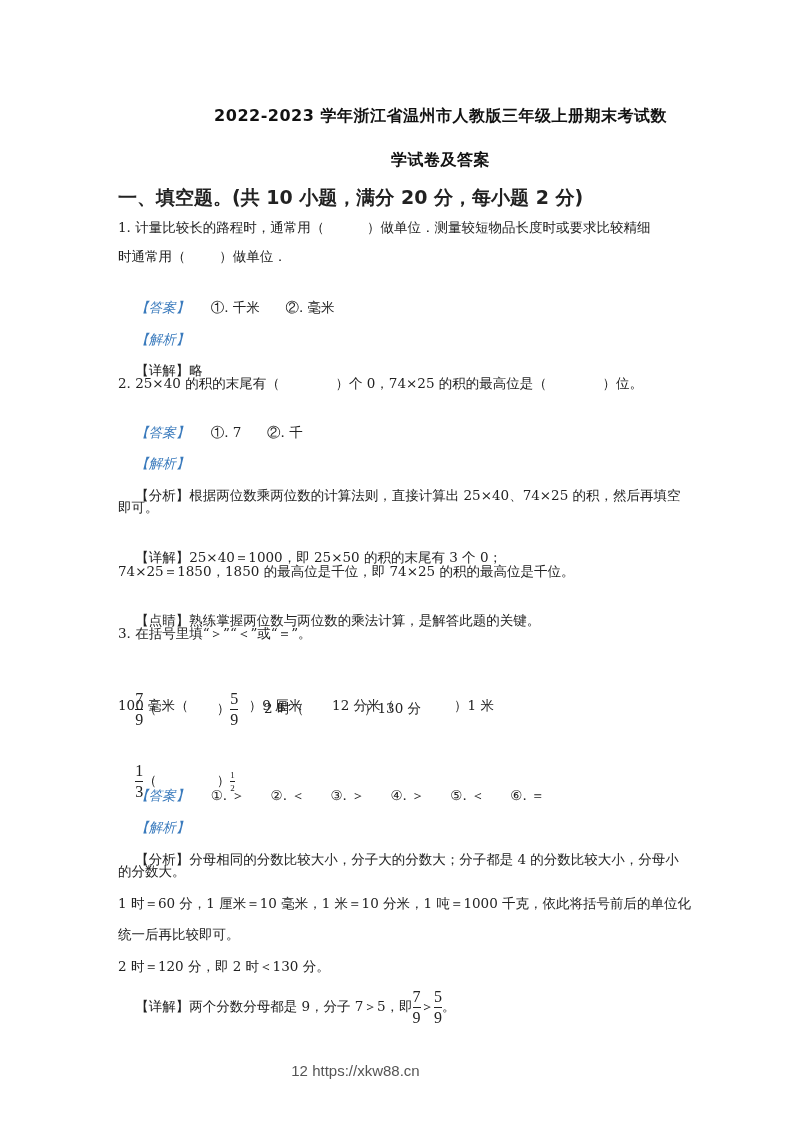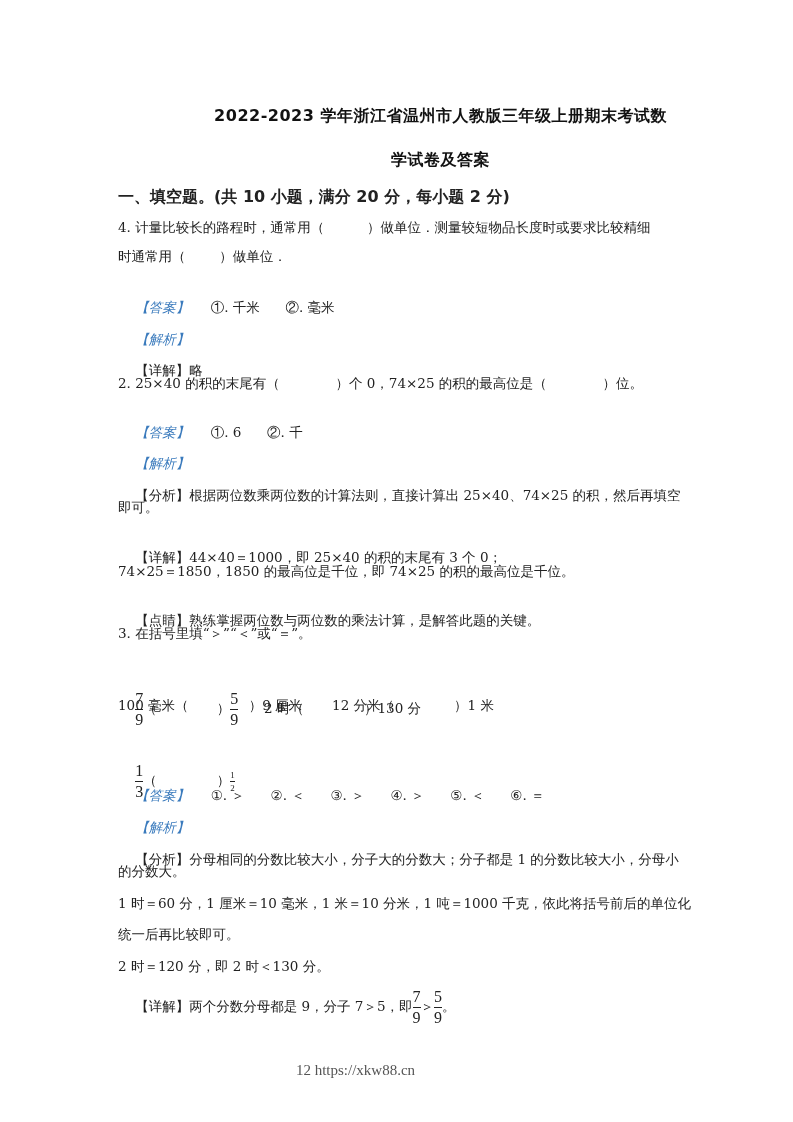--- a/index.html
+++ b/index.html
@@ -4,66 +4,66 @@
 <style>
   html, body { margin: 0; padding: 0; background: #ffffff; }
   body { width: 793px; height: 1122px; position: relative; overflow: hidden;
          font-family: "DejaVu Serif", "Liberation Serif", serif; color: #222; }
   .title { position: absolute; left: 12px; width: 793px; text-align: center;
            font-family: "DejaVu Sans", "Liberation Sans", sans-serif; font-weight: bold;
            font-size: 16px; color: #111; letter-spacing: 0.5px; padding-left: 32px; }
   .t1 { top: 106px; }
   .t2 { top: 150px; }
   .line { position: absolute; left: 118px; font-size: 13.5px; line-height: 18px; white-space: pre; color: #222; }
-  .section { font-family: "DejaVu Sans", "Liberation Sans", sans-serif; font-weight: bold; font-size: 16px; }
+  .section { font-family: "DejaVu Sans", "Liberation Sans", sans-serif; font-weight: bold; font-size: 19px; }
   .tag-blue { color: #3b7bbd; font-style: italic; }
   .frac { display: inline-block; vertical-align: middle; text-align: center; font-family: "Liberation Serif", serif; }
   .frac .num, .frac .den { display: block; line-height: 18px; }
   .frac .bar { display: block; border-top: 1px solid #222; margin: 1px 0; }
   .frac.big { font-size: 16px; }
   .frac.small { font-size: 9px; }
   .frac.small .num, .frac.small .den { line-height: 10px; }
   .footer { position: absolute; top: 1062px; left: 0; width: 711px; text-align: center;
-            font-family: Liberation Serif, serif; font-size: 15px; color: #555; }
+            font-family: Liberation Sans, sans-serif; font-size: 15px; color: #555; }
 </style>
 </head>
 <body>
 
 <div>
 
   <div class="title t1">2022-2023 学年浙江省温州市人教版三年级上册期末考试数</div>
   <div class="title t2">学试卷及答案</div>
 
   <div class="line section" style="top:188px;">一、填空题。(共 10 小题，满分 20 分，每小题 2 分)</div>
 
-  <div class="line" style="top:218px;">4. 计量比较长的路程时，通常用（          ）做单位．测量较短物品长度时或要求比较精细</div>
+  <div class="line" style="top:218px;">1. 计量比较长的路程时，通常用（          ）做单位．测量较短物品长度时或要求比较精细</div>
   <div class="line" style="top:248px;font-family:Liberation Serif, serif;">时通常用（          ）做单位．</div>
   <div class="line" style="top:280px;">
     <span class="tag-blue">【答案】</span><span>     ①. 千米      ②. 毫米</span>
   </div>
   <div class="line" style="top:312px;">
     <span class="tag-blue">【解析】</span>
   </div>
   <div class="line" style="top:343px;">
     <span>【详解】</span><span>略</span>
   </div>
 
   <div class="line" style="top:374px;">2. 25×40 的积的末尾有（             ）个 0，74×25 的积的最高位是（             ）位。</div>
   <div class="line" style="top:405px;">
-    <span class="tag-blue">【答案】</span><span>     ①. 6      ②. 千</span>
+    <span class="tag-blue">【答案】</span><span>     ①. 7      ②. 千</span>
   </div>
   <div class="line" style="top:436px;">
     <span class="tag-blue">【解析】</span>
   </div>
   <div class="line" style="top:468px;">
     <span>【分析】</span><span>根据两位数乘两位数的计算法则，直接计算出 25×40、74×25 的积，然后再填空</span>
   </div>
   <div class="line" style="top:498px;">即可。</div>
   <div class="line" style="top:530px;">
-    <span>【详解】</span><span>44×40＝1000，即 25×40 的积的末尾有 3 个 0；</span>
+    <span>【详解】</span><span>25×40＝1000，即 25×50 的积的末尾有 3 个 0；</span>
   </div>
   <div class="line" style="top:562px;text-align:right;">74×25＝1850，1850 的最高位是千位，即 74×25 的积的最高位是千位。</div>
   <div class="line" style="top:593px;">
     <span>【点睛】</span><span>熟练掌握两位数与两位数的乘法计算，是解答此题的关键。</span>
   </div>
 
   <div class="line" style="top:624px;">3. 在括号里填“＞”“＜”或“＝”。</div>
 
   <div class="line" style="top:648px; line-height:40px;">
     <span class="frac big"><span class="num">7</span><span class="bar"></span><span class="den">9</span></span><span>（              ）</span><span class="frac big"><span class="num">5</span><span class="bar"></span><span class="den">9</span></span><span>      2 时（              ）130 分</span>
@@ -75,21 +75,21 @@
     <span class="frac big"><span class="num">1</span><span class="bar"></span><span class="den">3</span></span><span>（              ）</span><span class="frac small"><span class="num">1</span><span class="bar"></span><span class="den">2</span></span>
   </div>
 
   <div class="line" style="top:768px;">
     <span class="tag-blue">【答案】</span><span>     ①. ＞      ②. ＜      ③. ＞      ④. ＞      ⑤. ＜      ⑥. ＝</span>
   </div>
   <div class="line" style="top:800px;">
     <span class="tag-blue">【解析】</span>
   </div>
   <div class="line" style="top:832px;">
-    <span>【分析】</span><span>分母相同的分数比较大小，分子大的分数大；分子都是 1 的分数比较大小，分母小</span>
+    <span>【分析】</span><span>分母相同的分数比较大小，分子大的分数大；分子都是 4 的分数比较大小，分母小</span>
   </div>
   <div class="line" style="top:862px;">的分数大。</div>
   <div class="line" style="top:894px;">1 时＝60 分，1 厘米＝10 毫米，1 米＝10 分米，1 吨＝1000 千克，依此将括号前后的单位化</div>
   <div class="line" style="top:925px;">统一后再比较即可。</div>
 
   <div class="line" style="top:946px; line-height:40px;">
     <span>【详解】</span><span>两个分数分母都是 9，分子 7＞5，即</span><span class="frac big"><span class="num">7</span><span class="bar"></span><span class="den">9</span></span><span>＞</span><span class="frac big"><span class="num">5</span><span class="bar"></span><span class="den">9</span></span><span>。</span>
   </div>
   <div class="line" style="top:957px;">2 时＝120 分，即 2 时＜130 分。</div>
 

